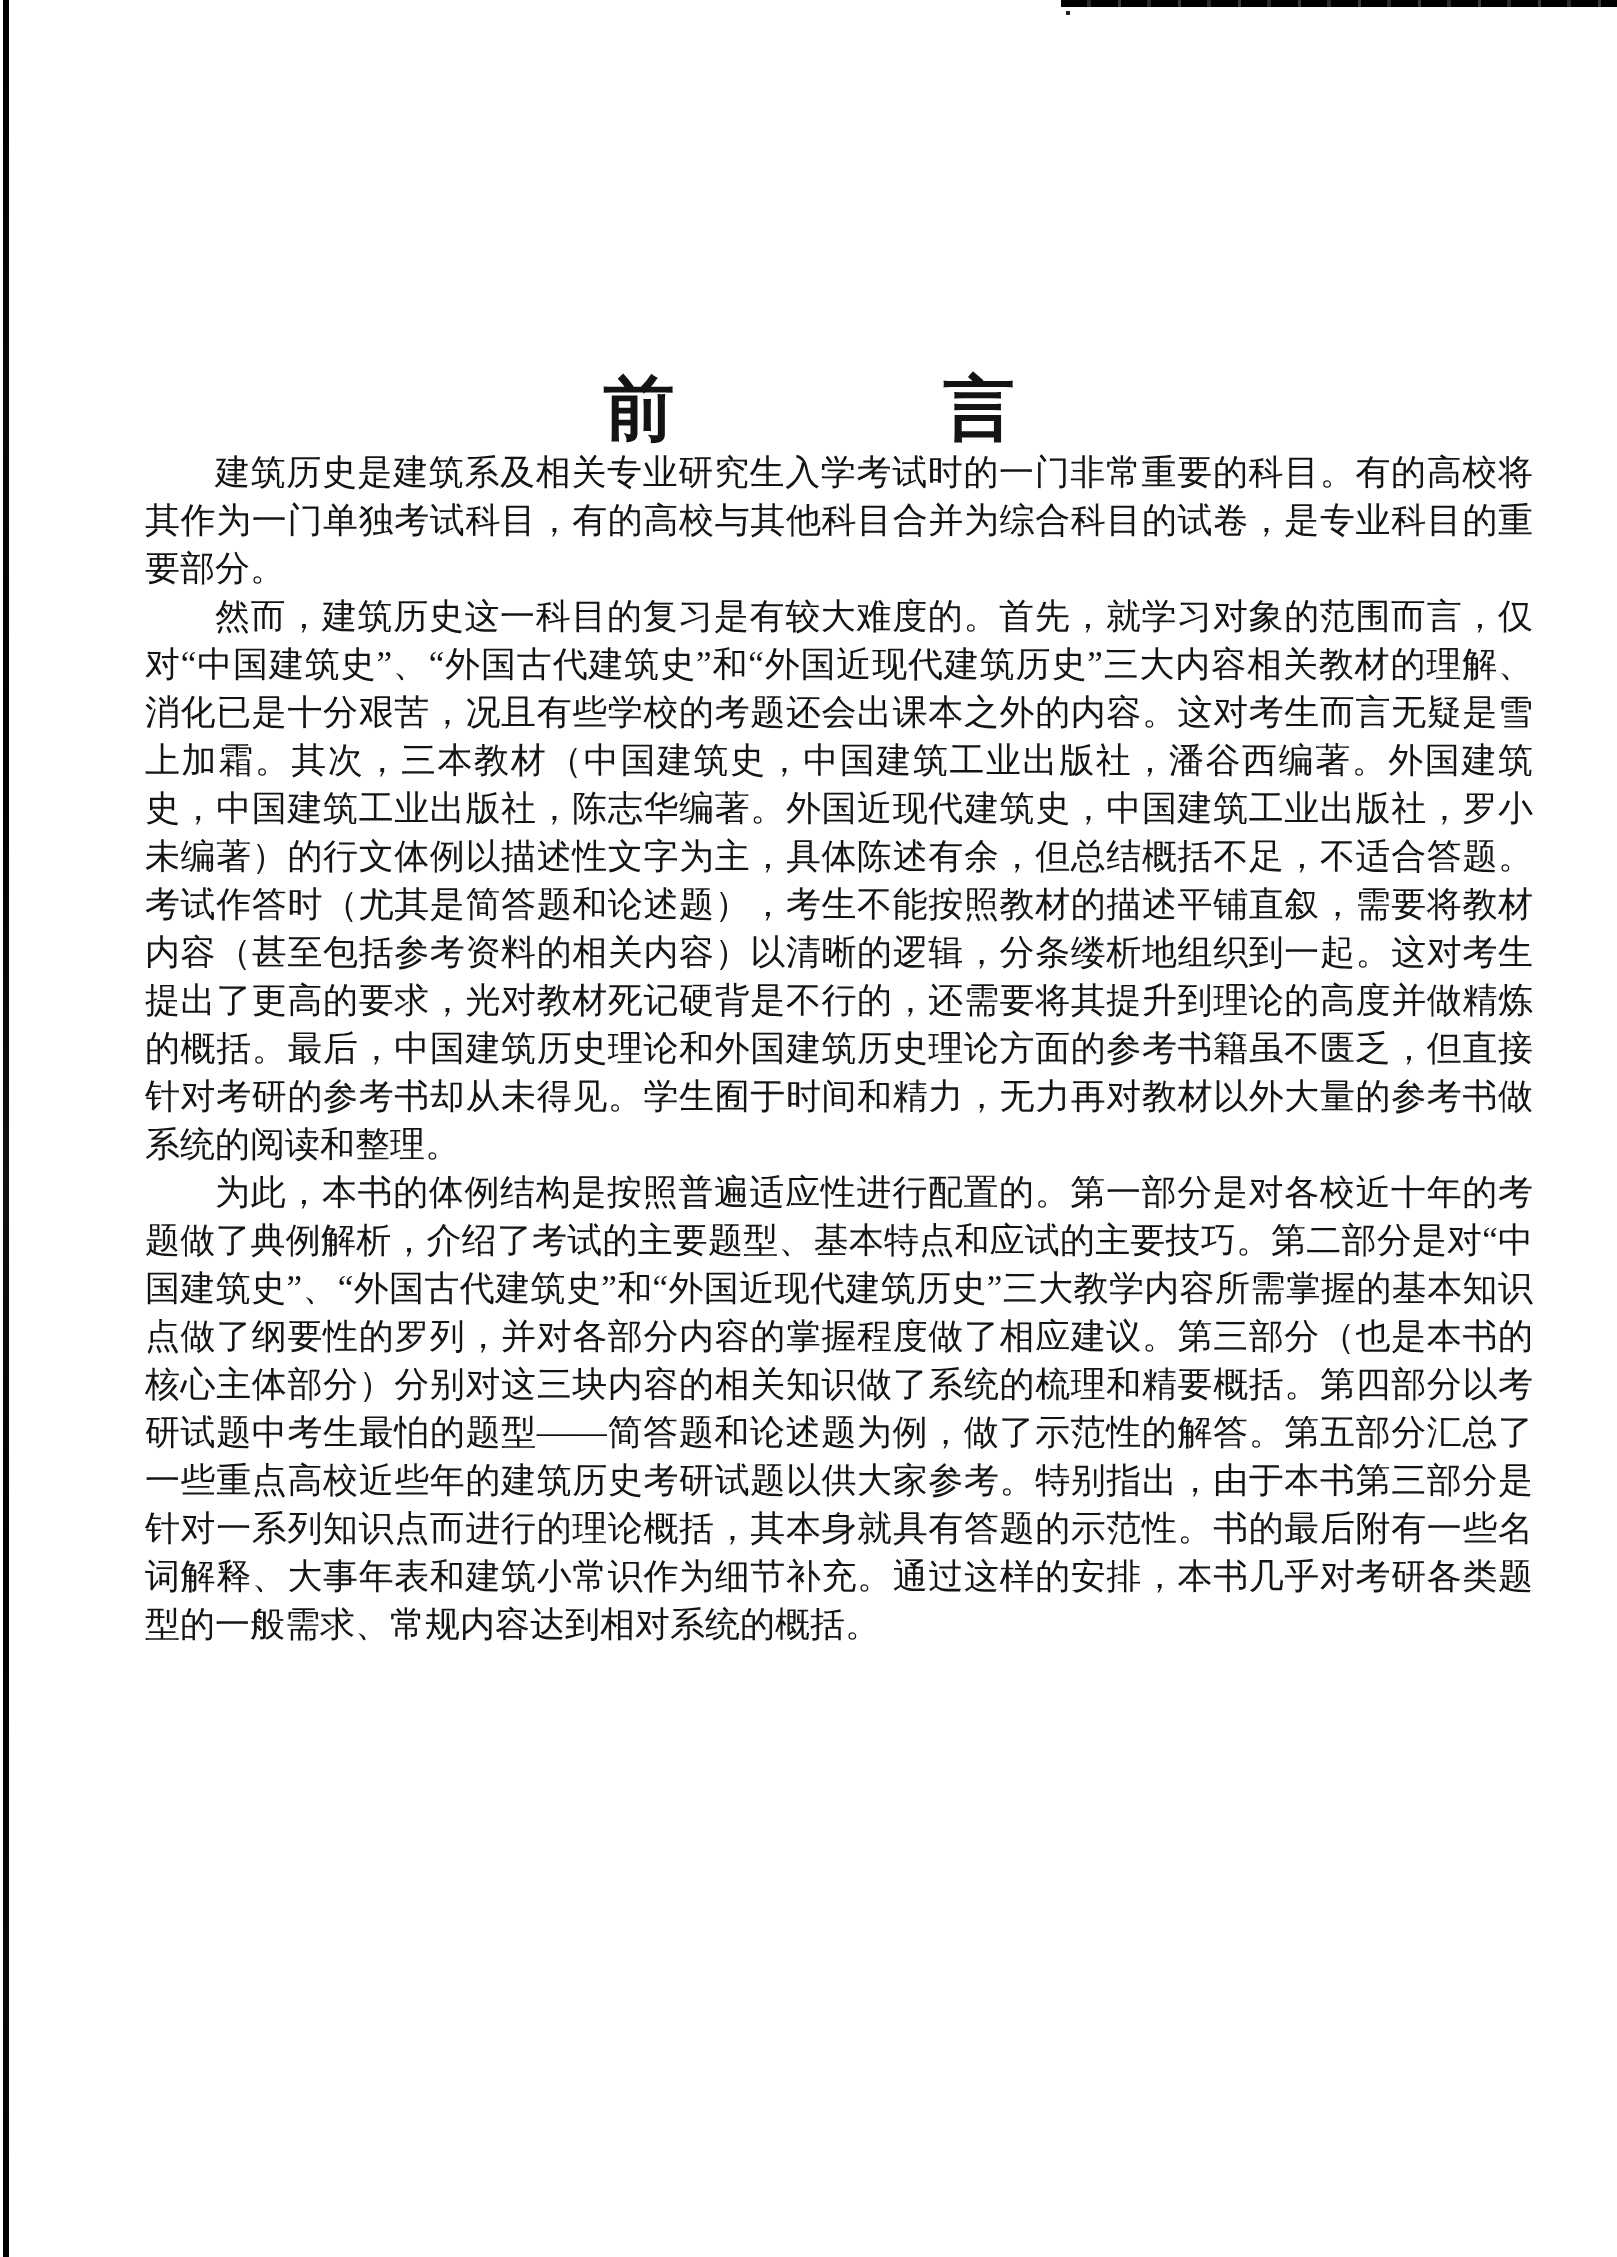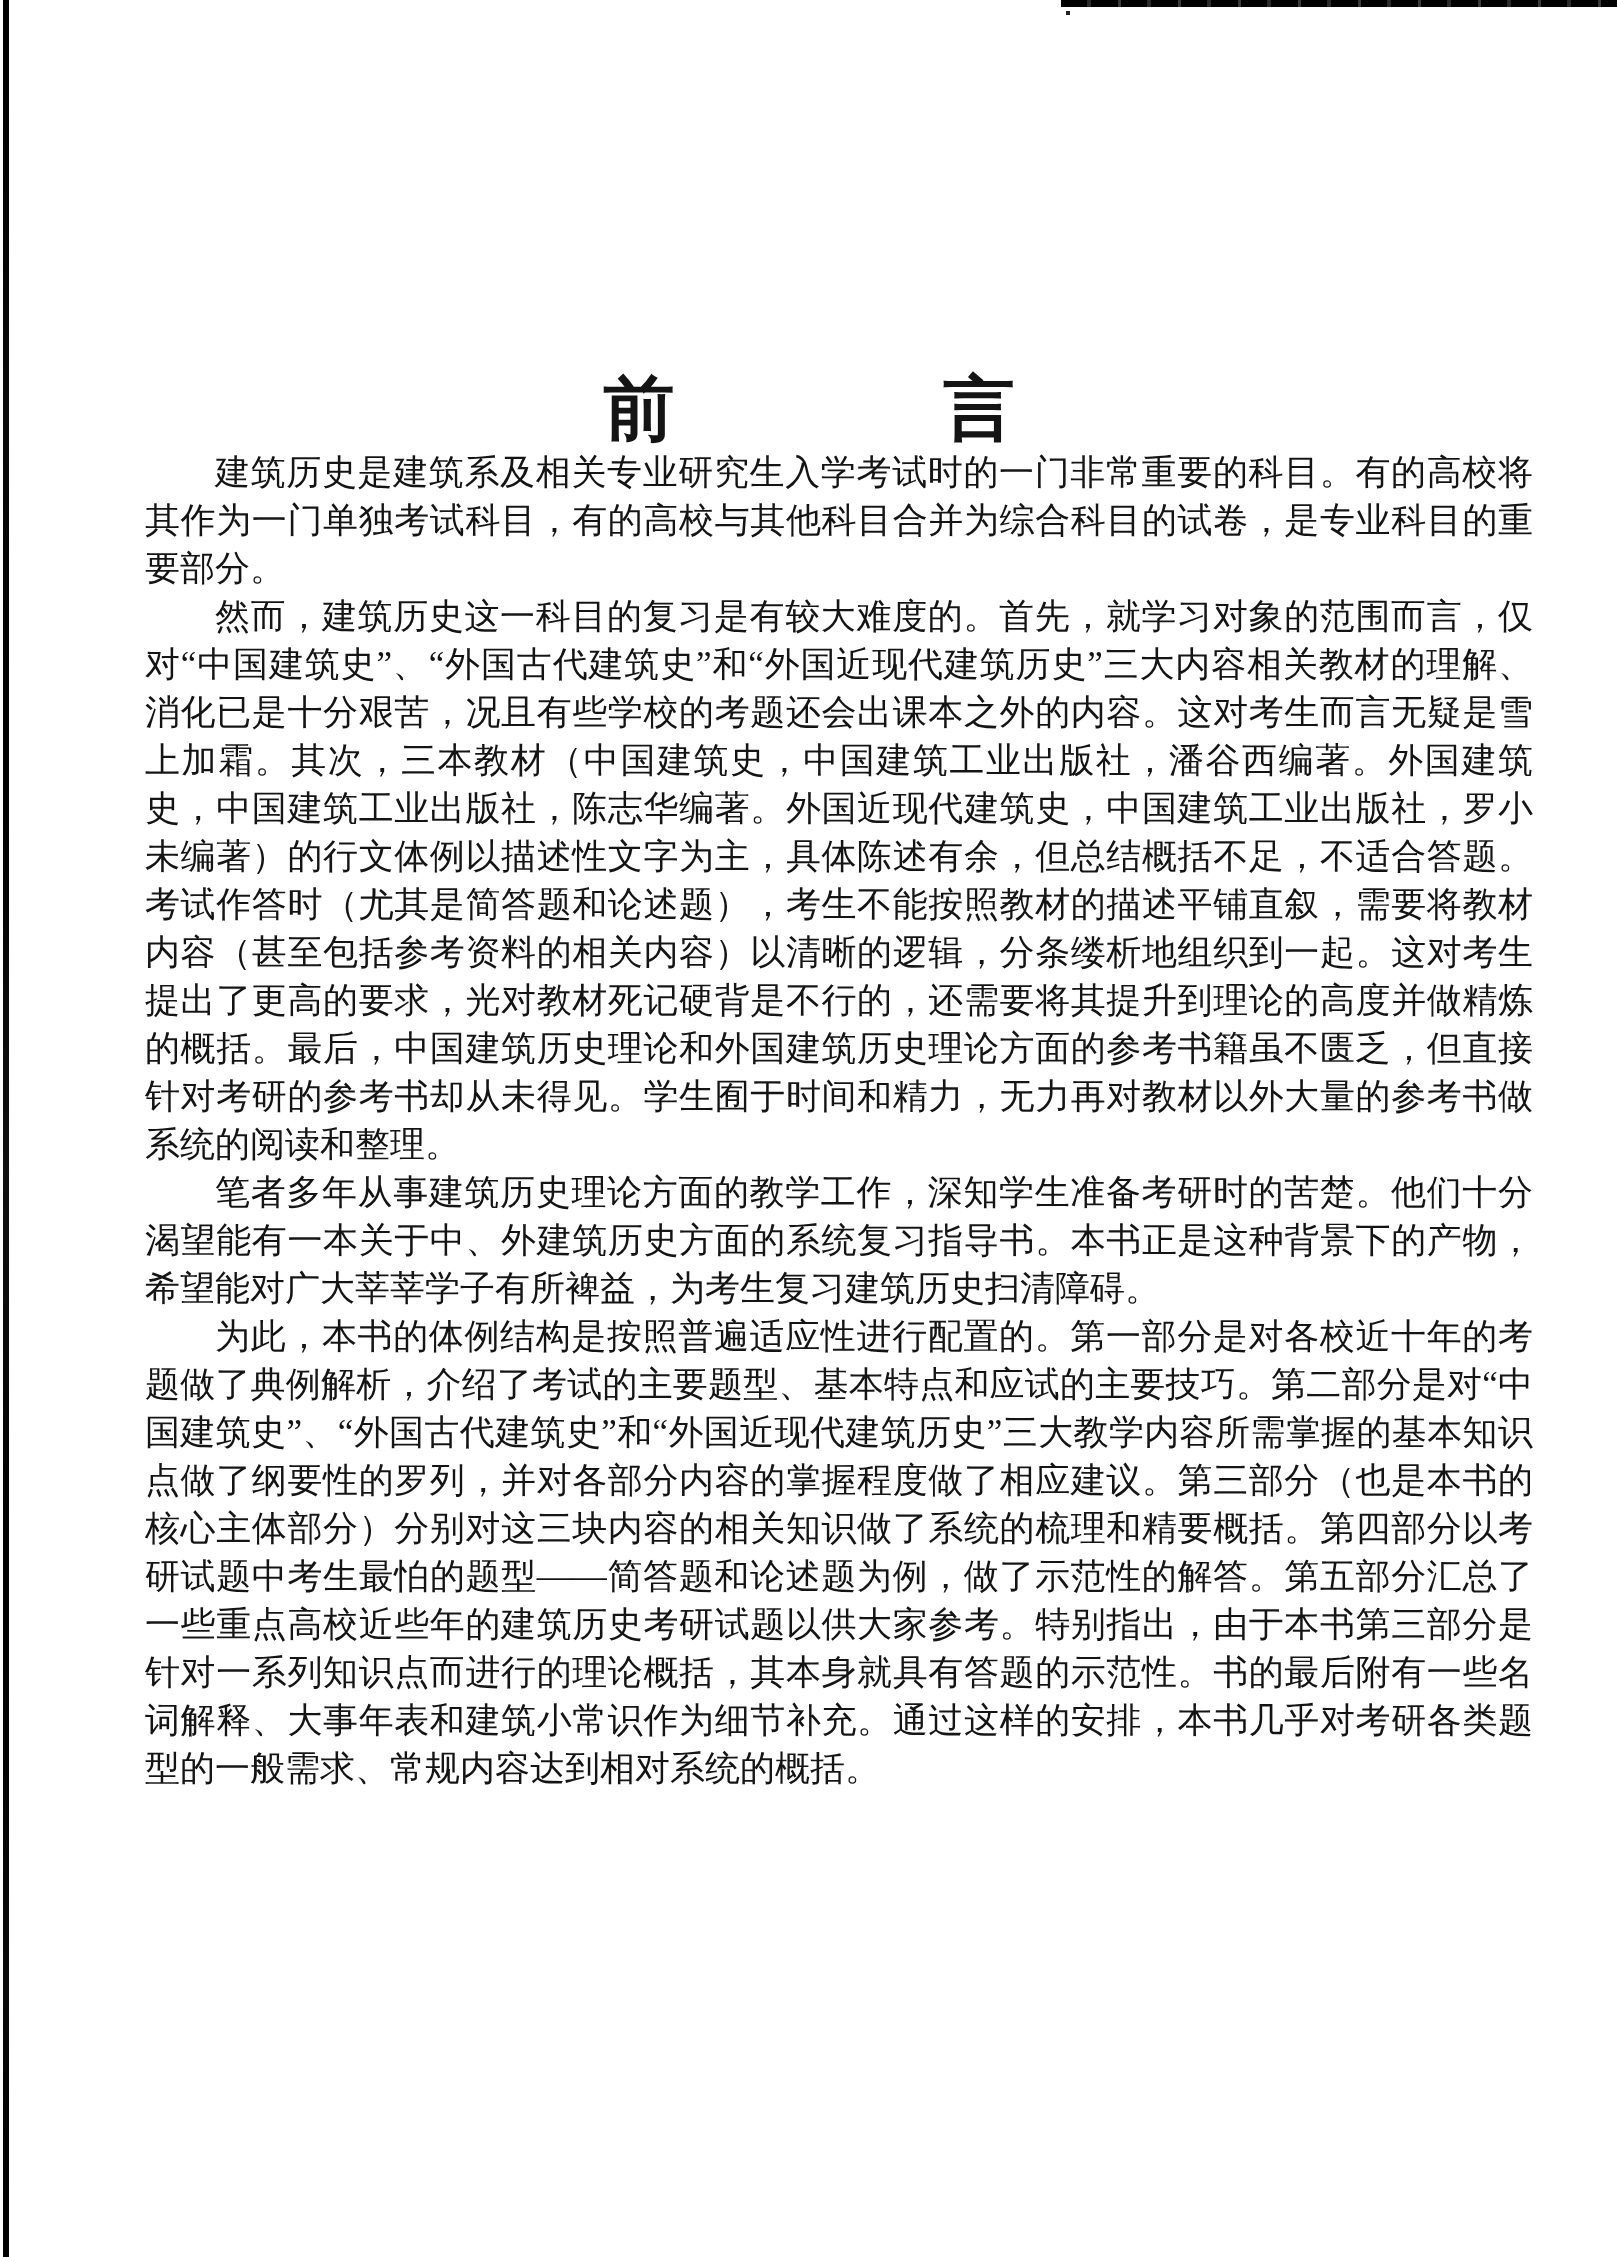--- a/index.html
+++ b/index.html
@@ -82,18 +82,17 @@
   <div class="smudge-dot"></div>
 
   <h1 class="preface-title">
     <span>前</span>
     <span>言</span>
   </h1>
 
   <div class="preface-body">
     <p>建筑历史是建筑系及相关专业研究生入学考试时的一门非常重要的科目。有的高校将其作为一门单独考试科目，有的高校与其他科目合并为综合科目的试卷，是专业科目的重要部分。</p>
     <p>然而，建筑历史这一科目的复习是有较大难度的。首先，就学习对象的范围而言，仅对“中国建筑史”、“外国古代建筑史”和“外国近现代建筑历史”三大内容相关教材的理解、消化已是十分艰苦，况且有些学校的考题还会出课本之外的内容。这对考生而言无疑是雪上加霜。其次，三本教材（中国建筑史，中国建筑工业出版社，潘谷西编著。外国建筑史，中国建筑工业出版社，陈志华编著。外国近现代建筑史，中国建筑工业出版社，罗小未编著）的行文体例以描述性文字为主，具体陈述有余，但总结概括不足，不适合答题。考试作答时（尤其是简答题和论述题），考生不能按照教材的描述平铺直叙，需要将教材内容（甚至包括参考资料的相关内容）以清晰的逻辑，分条缕析地组织到一起。这对考生提出了更高的要求，光对教材死记硬背是不行的，还需要将其提升到理论的高度并做精炼的概括。最后，中国建筑历史理论和外国建筑历史理论方面的参考书籍虽不匮乏，但直接针对考研的参考书却从未得见。学生囿于时间和精力，无力再对教材以外大量的参考书做系统的阅读和整理。</p>
-    <p>笔者多年从事建筑历史理论方面的教学工作，深知学生准备考研时的苦楚。他们十分渴望能有一本关于中、外建筑历史方面的系统复习指导书。本书正是这种背景下的产物，希望能对广大莘莘学子有所裨益，为考生复习建筑历史扫清障碍。</p>
     <p>为此，本书的体例结构是按照普遍适应性进行配置的。第一部分是对各校近十年的考题做了典例解析，介绍了考试的主要题型、基本特点和应试的主要技巧。第二部分是对“中国建筑史”、“外国古代建筑史”和“外国近现代建筑历史”三大教学内容所需掌握的基本知识点做了纲要性的罗列，并对各部分内容的掌握程度做了相应建议。第三部分（也是本书的核心主体部分）分别对这三块内容的相关知识做了系统的梳理和精要概括。第四部分以考研试题中考生最怕的题型——简答题和论述题为例，做了示范性的解答。第五部分汇总了一些重点高校近些年的建筑历史考研试题以供大家参考。特别指出，由于本书第三部分是针对一系列知识点而进行的理论概括，其本身就具有答题的示范性。书的最后附有一些名词解释、大事年表和建筑小常识作为细节补充。通过这样的安排，本书几乎对考研各类题型的一般需求、常规内容达到相对系统的概括。</p>
   </div>
 
 </div>
 
 
 </body></html>

